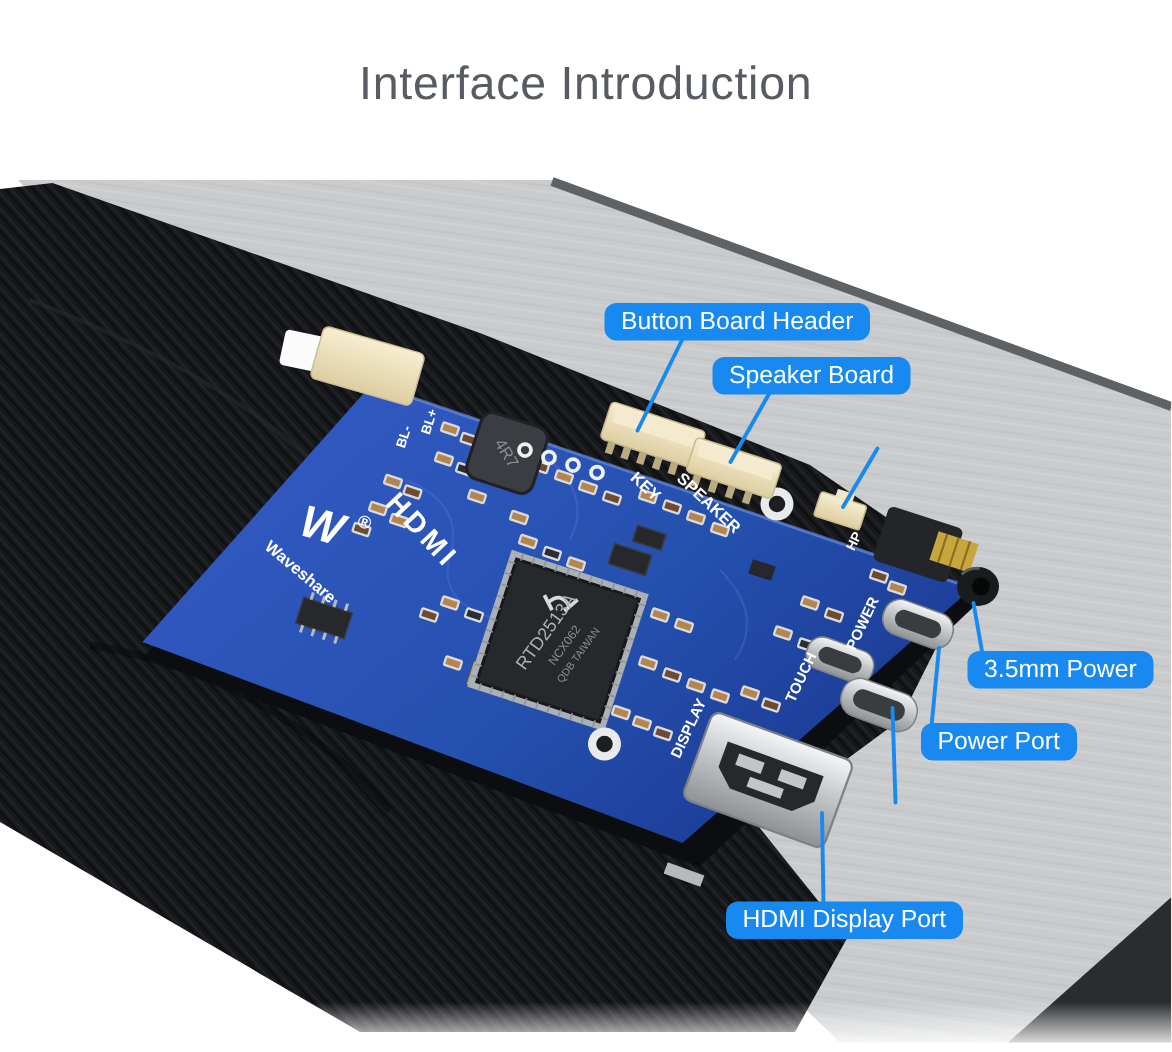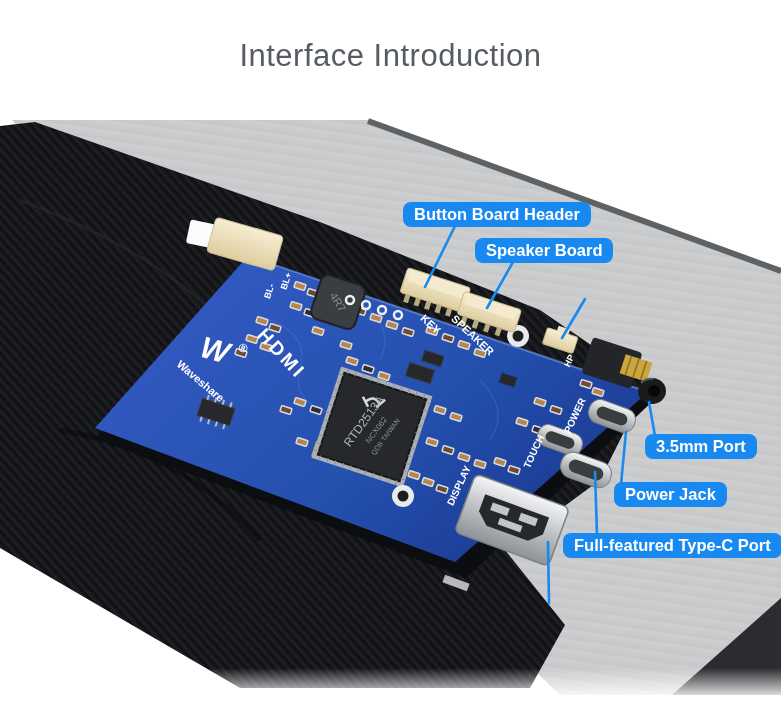--- a/index.html
+++ b/index.html
@@ -8,21 +8,21 @@
     font-family:"Liberation Sans", sans-serif;
   }
   .page-title{
     position:absolute;top:38px;left:0;width:100%;text-align:center;margin:0;
     font-size:31px;font-weight:400;color:#575c63;letter-spacing:.5px;
   }
   .scene{position:absolute;left:0;top:0;width:781px;height:701px;}
   .callout{
     position:absolute;background:#1789f0;color:#fff;font-size:16.5px;
     line-height:25px;padding:0 11px;border-radius:8px;white-space:nowrap;
-    font-weight:700;
+    font-weight:400;
   }
   .silk{fill:#fff;font-family:"Liberation Sans",sans-serif;font-weight:bold;}
 </style>
 </head>
 <body>
 
 <div class="stage">
 
   <h1 class="page-title">Interface Introduction</h1>
 
@@ -280,16 +280,16 @@
       <line x1="585" y1="299" x2="562" y2="338"></line>
       <line x1="655" y1="436" x2="649" y2="402"></line>
       <line x1="621" y1="484" x2="626" y2="432"></line>
       <line x1="597" y1="535" x2="595" y2="472"></line>
       <line x1="549" y1="603" x2="548" y2="542"></line>
     </g>
   </svg>
 
   <div class="callout" style="left:403px;top:202px">Button Board Header</div>
   <div class="callout" style="left:475px;top:238px">Speaker Board</div>
-  <div class="callout" style="left:645px;top:434px">3.5mm Port</div>
-  <div class="callout" style="left:614px;top:482px">Power Jack</div>
-  <div class="callout" style="left:563px;top:533px">Full-featured Type-C Port</div>
+  <div class="callout" style="left:645px;top:434px">3.5mm Power</div>
+  <div class="callout" style="left:614px;top:482px">Power Port</div>
+  <div class="callout" style="left:484px;top:601px">HDMI Display Port</div>
 </div>
 
 </body></html>

